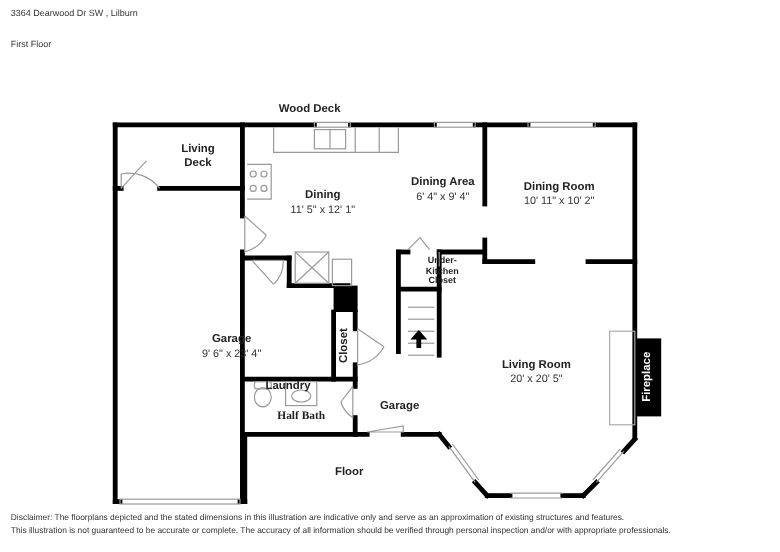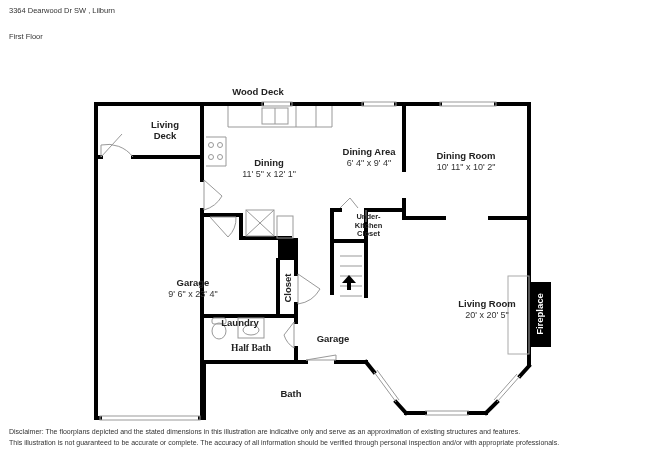--- a/index.html
+++ b/index.html
@@ -169,25 +169,25 @@
 </div>
 <div class="lbl" style="left:288px;top:288px;transform:translate(-50%,-50%) rotate(-90deg);">
   <span class="n">Closet</span>
 </div>
 <div class="lbl" style="left:251px;top:348px;font-family:Liberation Serif, serif;">
   <span class="n">Half Bath</span>
 </div>
 <div class="lbl" style="left:333px;top:339px;">
   <span class="n">Garage</span>
 </div>
-<div class="lbl" style="left:447px;top:310px;margin-left:40px;">
+<div class="lbl" style="left:447px;top:310px;">
   <span class="n">Living Room</span>
   <span class="d">20' x 20' 5"</span>
 </div>
 <div class="lbl" style="left:540px;top:314px;transform:translate(-50%,-50%) rotate(-90deg);">
   <span class="n" style="color:#fff;">Fireplace</span>
 </div>
 <div class="lbl" style="left:291px;top:394px;">
-  <span class="n">Bath</span>
+  <span class="n">Floor</span>
 </div>
 
 <div class="disc" style="top:428px;">Disclaimer: The floorplans depicted and the stated dimensions in this illustration are indicative only and serve as an approximation of existing structures and features.</div>
 <div class="disc" style="top:439px;">This illustration is not guaranteed to be accurate or complete. The accuracy of all information should be verified through personal inspection and/or with appropriate professionals.</div>
 
 </body></html>

